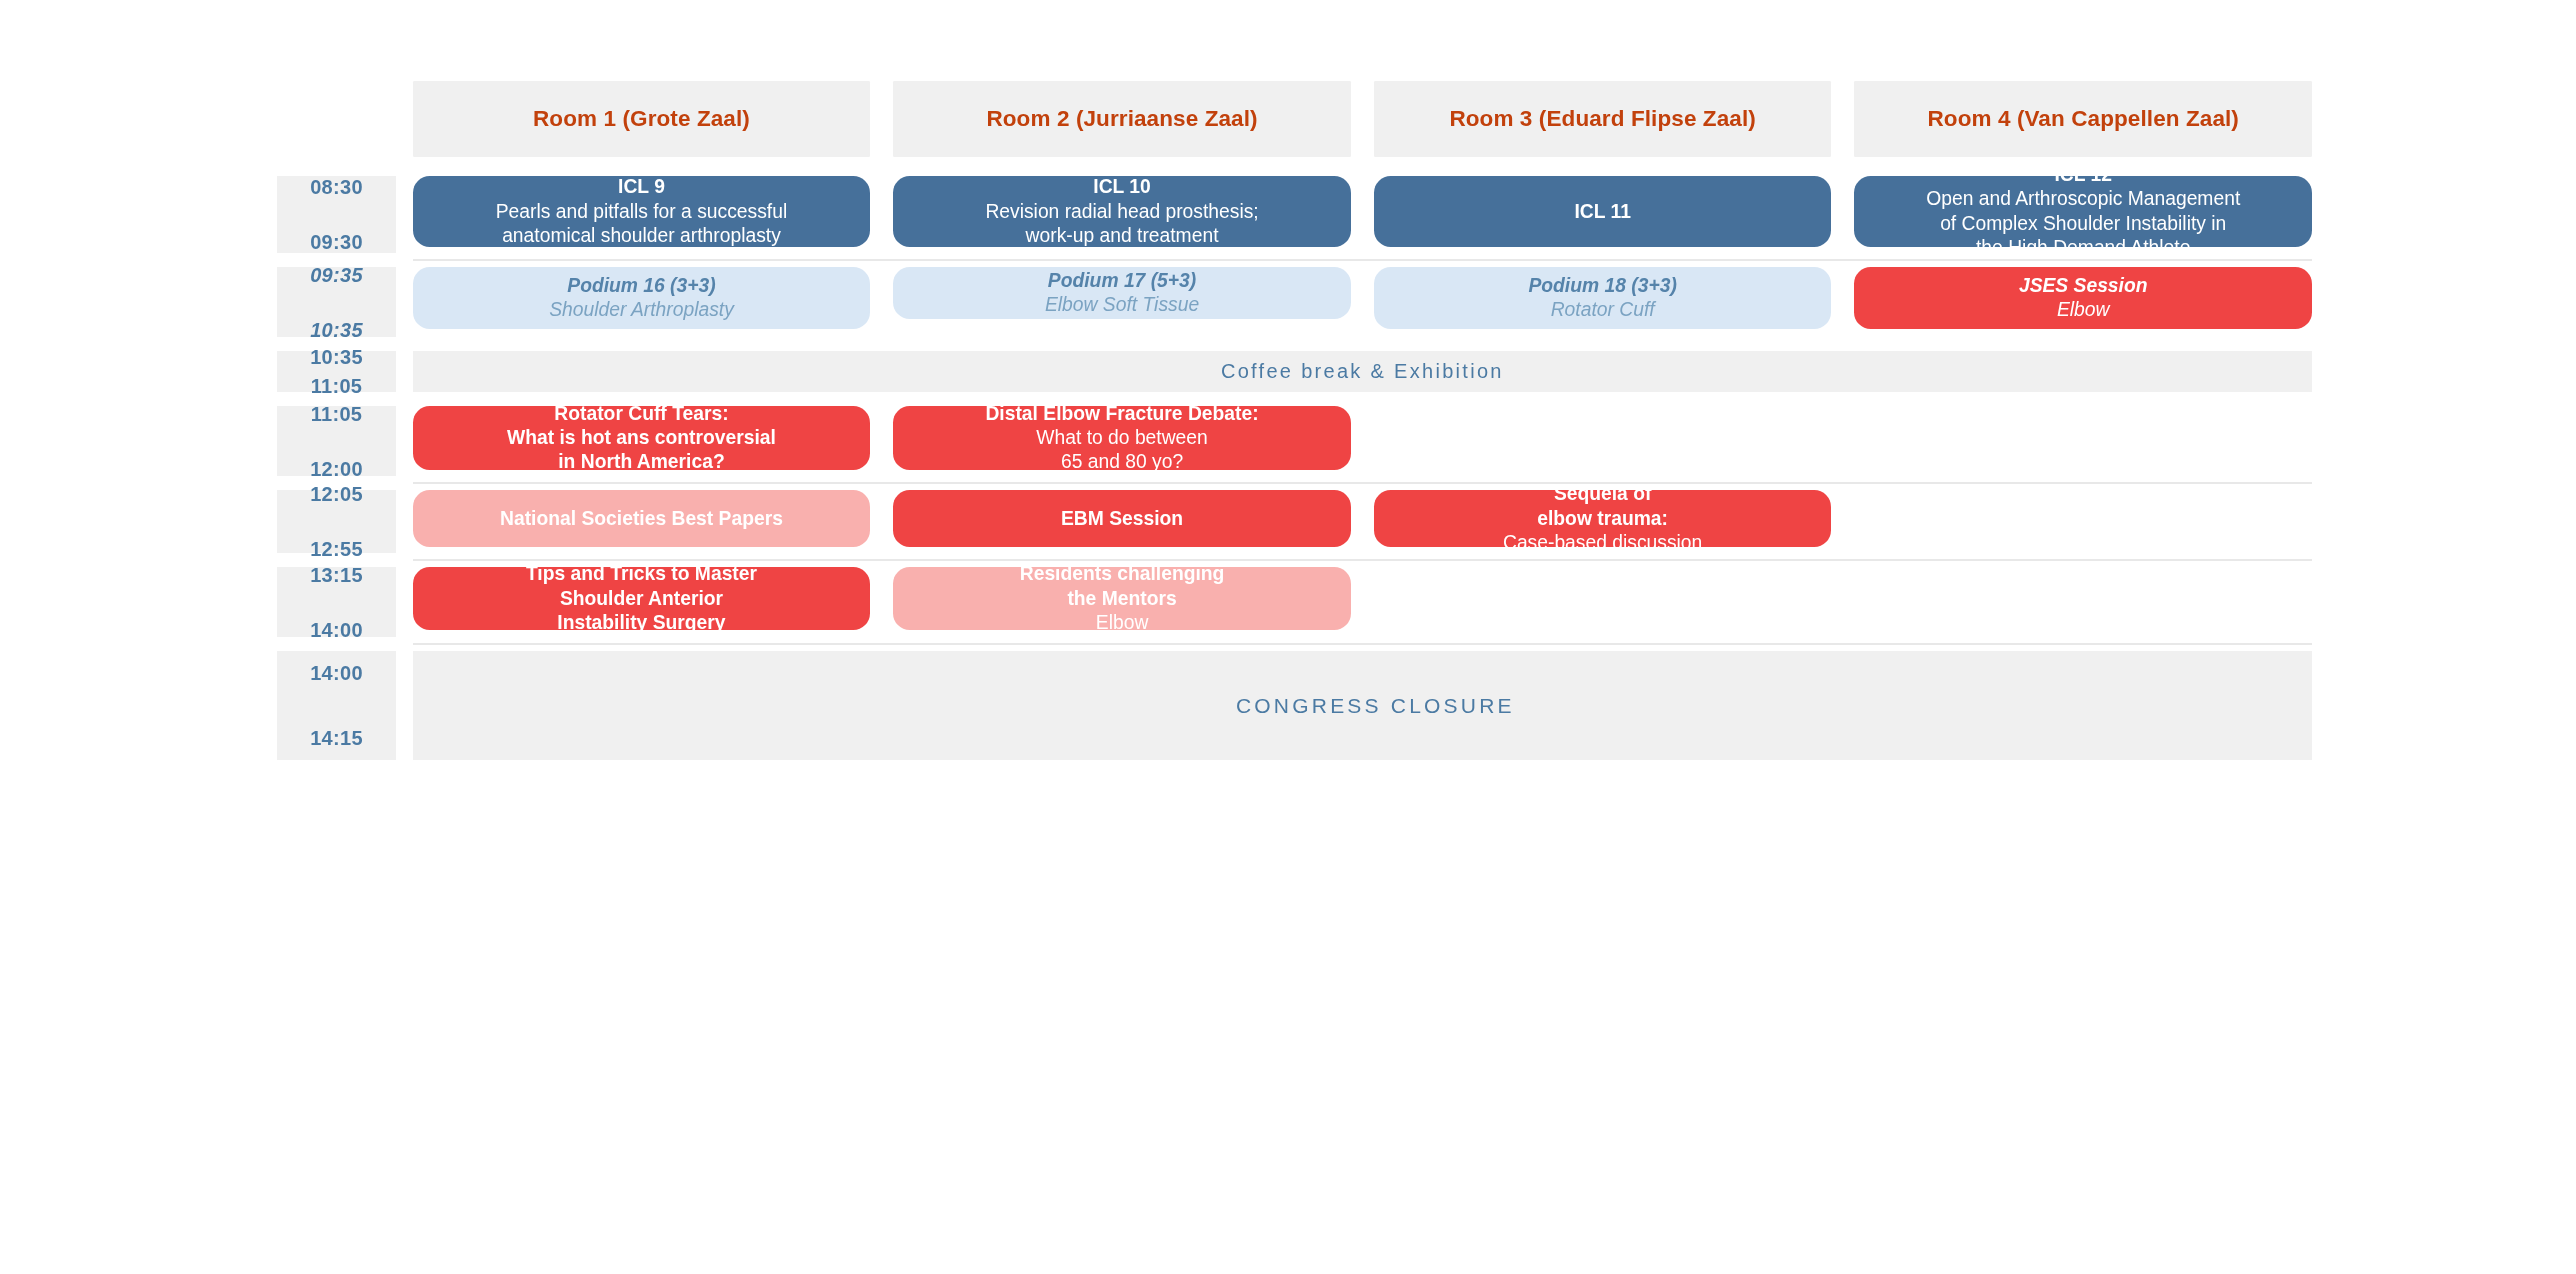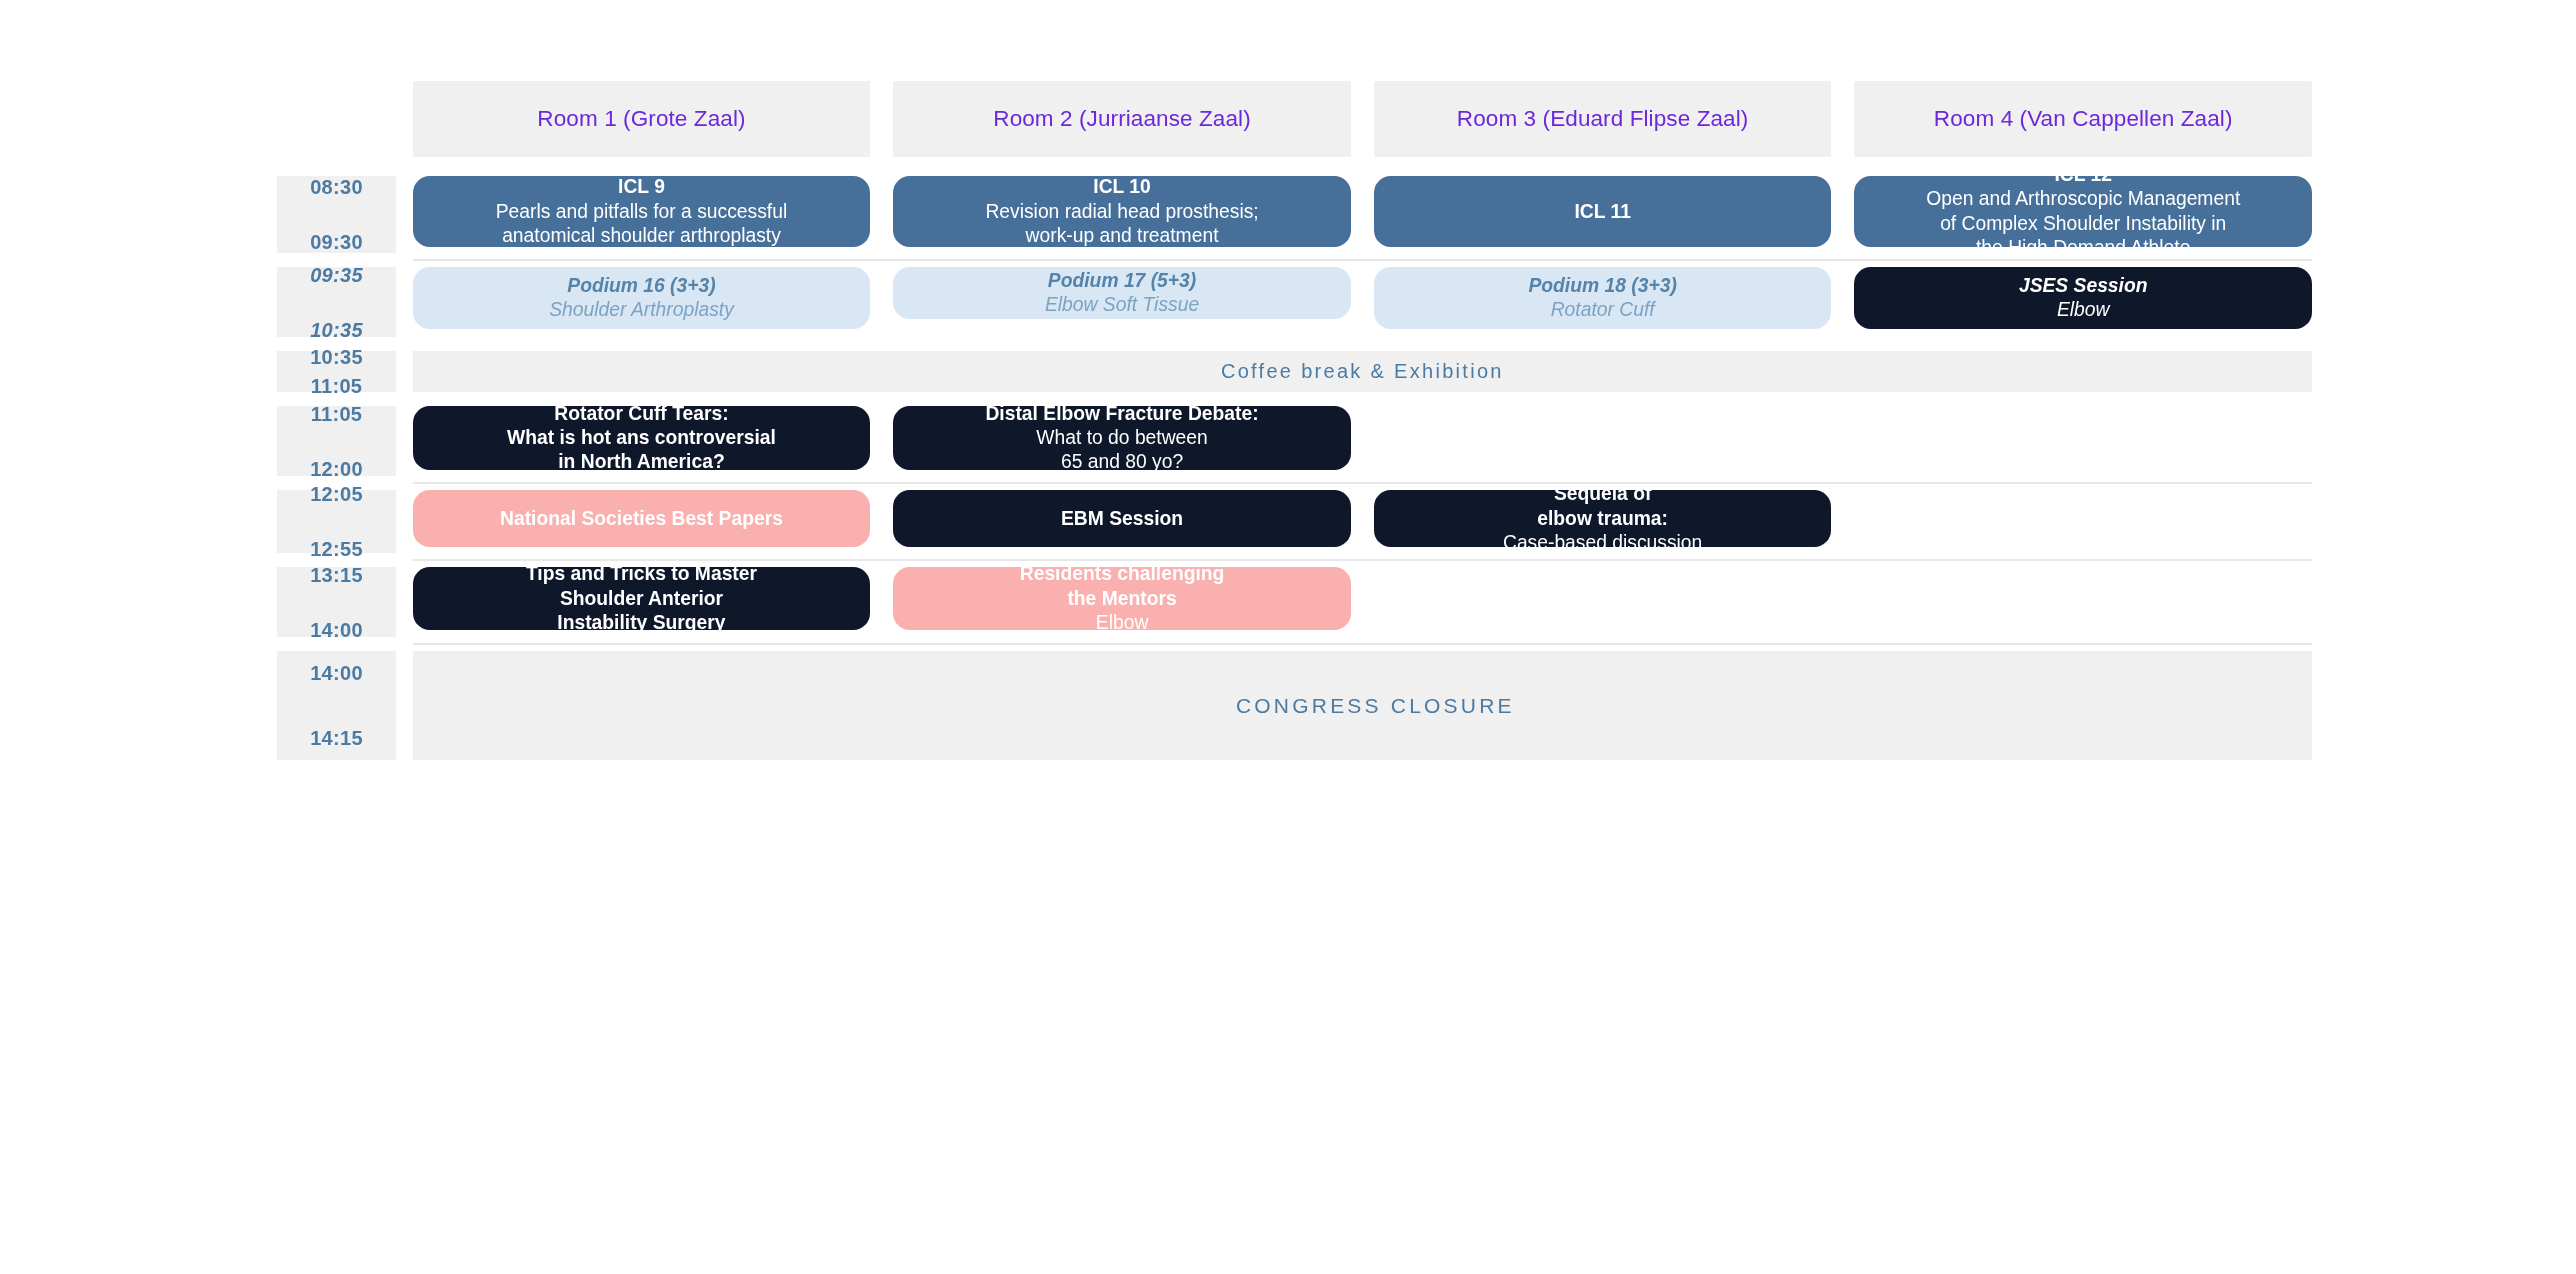--- a/index.html
+++ b/index.html
@@ -47,22 +47,22 @@
     width:100%;
     height:76px;
     display:flex;
     align-items:center;
     justify-content:center;
     text-align:center;
     box-sizing:border-box;
     padding:0 6.4px;
   }
   .hdr span{
-    color:#6d28d9;
-    font-weight:normal;
+    color:#c2410c;
+    font-weight:bold;
     font-size:22.5px;
     line-height:1.15;
     letter-spacing:0.1px;
   }
 
   
   .timebox{
     background:#f0f0f0;
     width:100%;
     height:100%;
@@ -103,21 +103,21 @@
     font-size:19.3px;
     line-height:1.26;
   }
   .card .sub{
     font-weight:normal;
     font-size:19.3px;
     line-height:1.26;
   }
   .card.c-dark{background:#46709a;}
   .card.c-dark .ttl,.card.c-dark .sub{color:#ffffff;}
-  .card.c-mid{background:#0f172a;}
+  .card.c-mid{background:#ef4444;}
   .card.c-mid .ttl,.card.c-mid .sub{color:#ffffff;}
   .card.c-light{background:#d9e7f5;}
   .card.c-light .ttl{color:#5583aa;}
   .card.c-light .sub{color:#7ba3c2;}
   .card.c-pink{background:#f9b0ae;}
   .card.c-pink .ttl,.card.c-pink .sub{color:#ffffff;}
 
   .cell.blank .card{background:transparent;}
 
   

